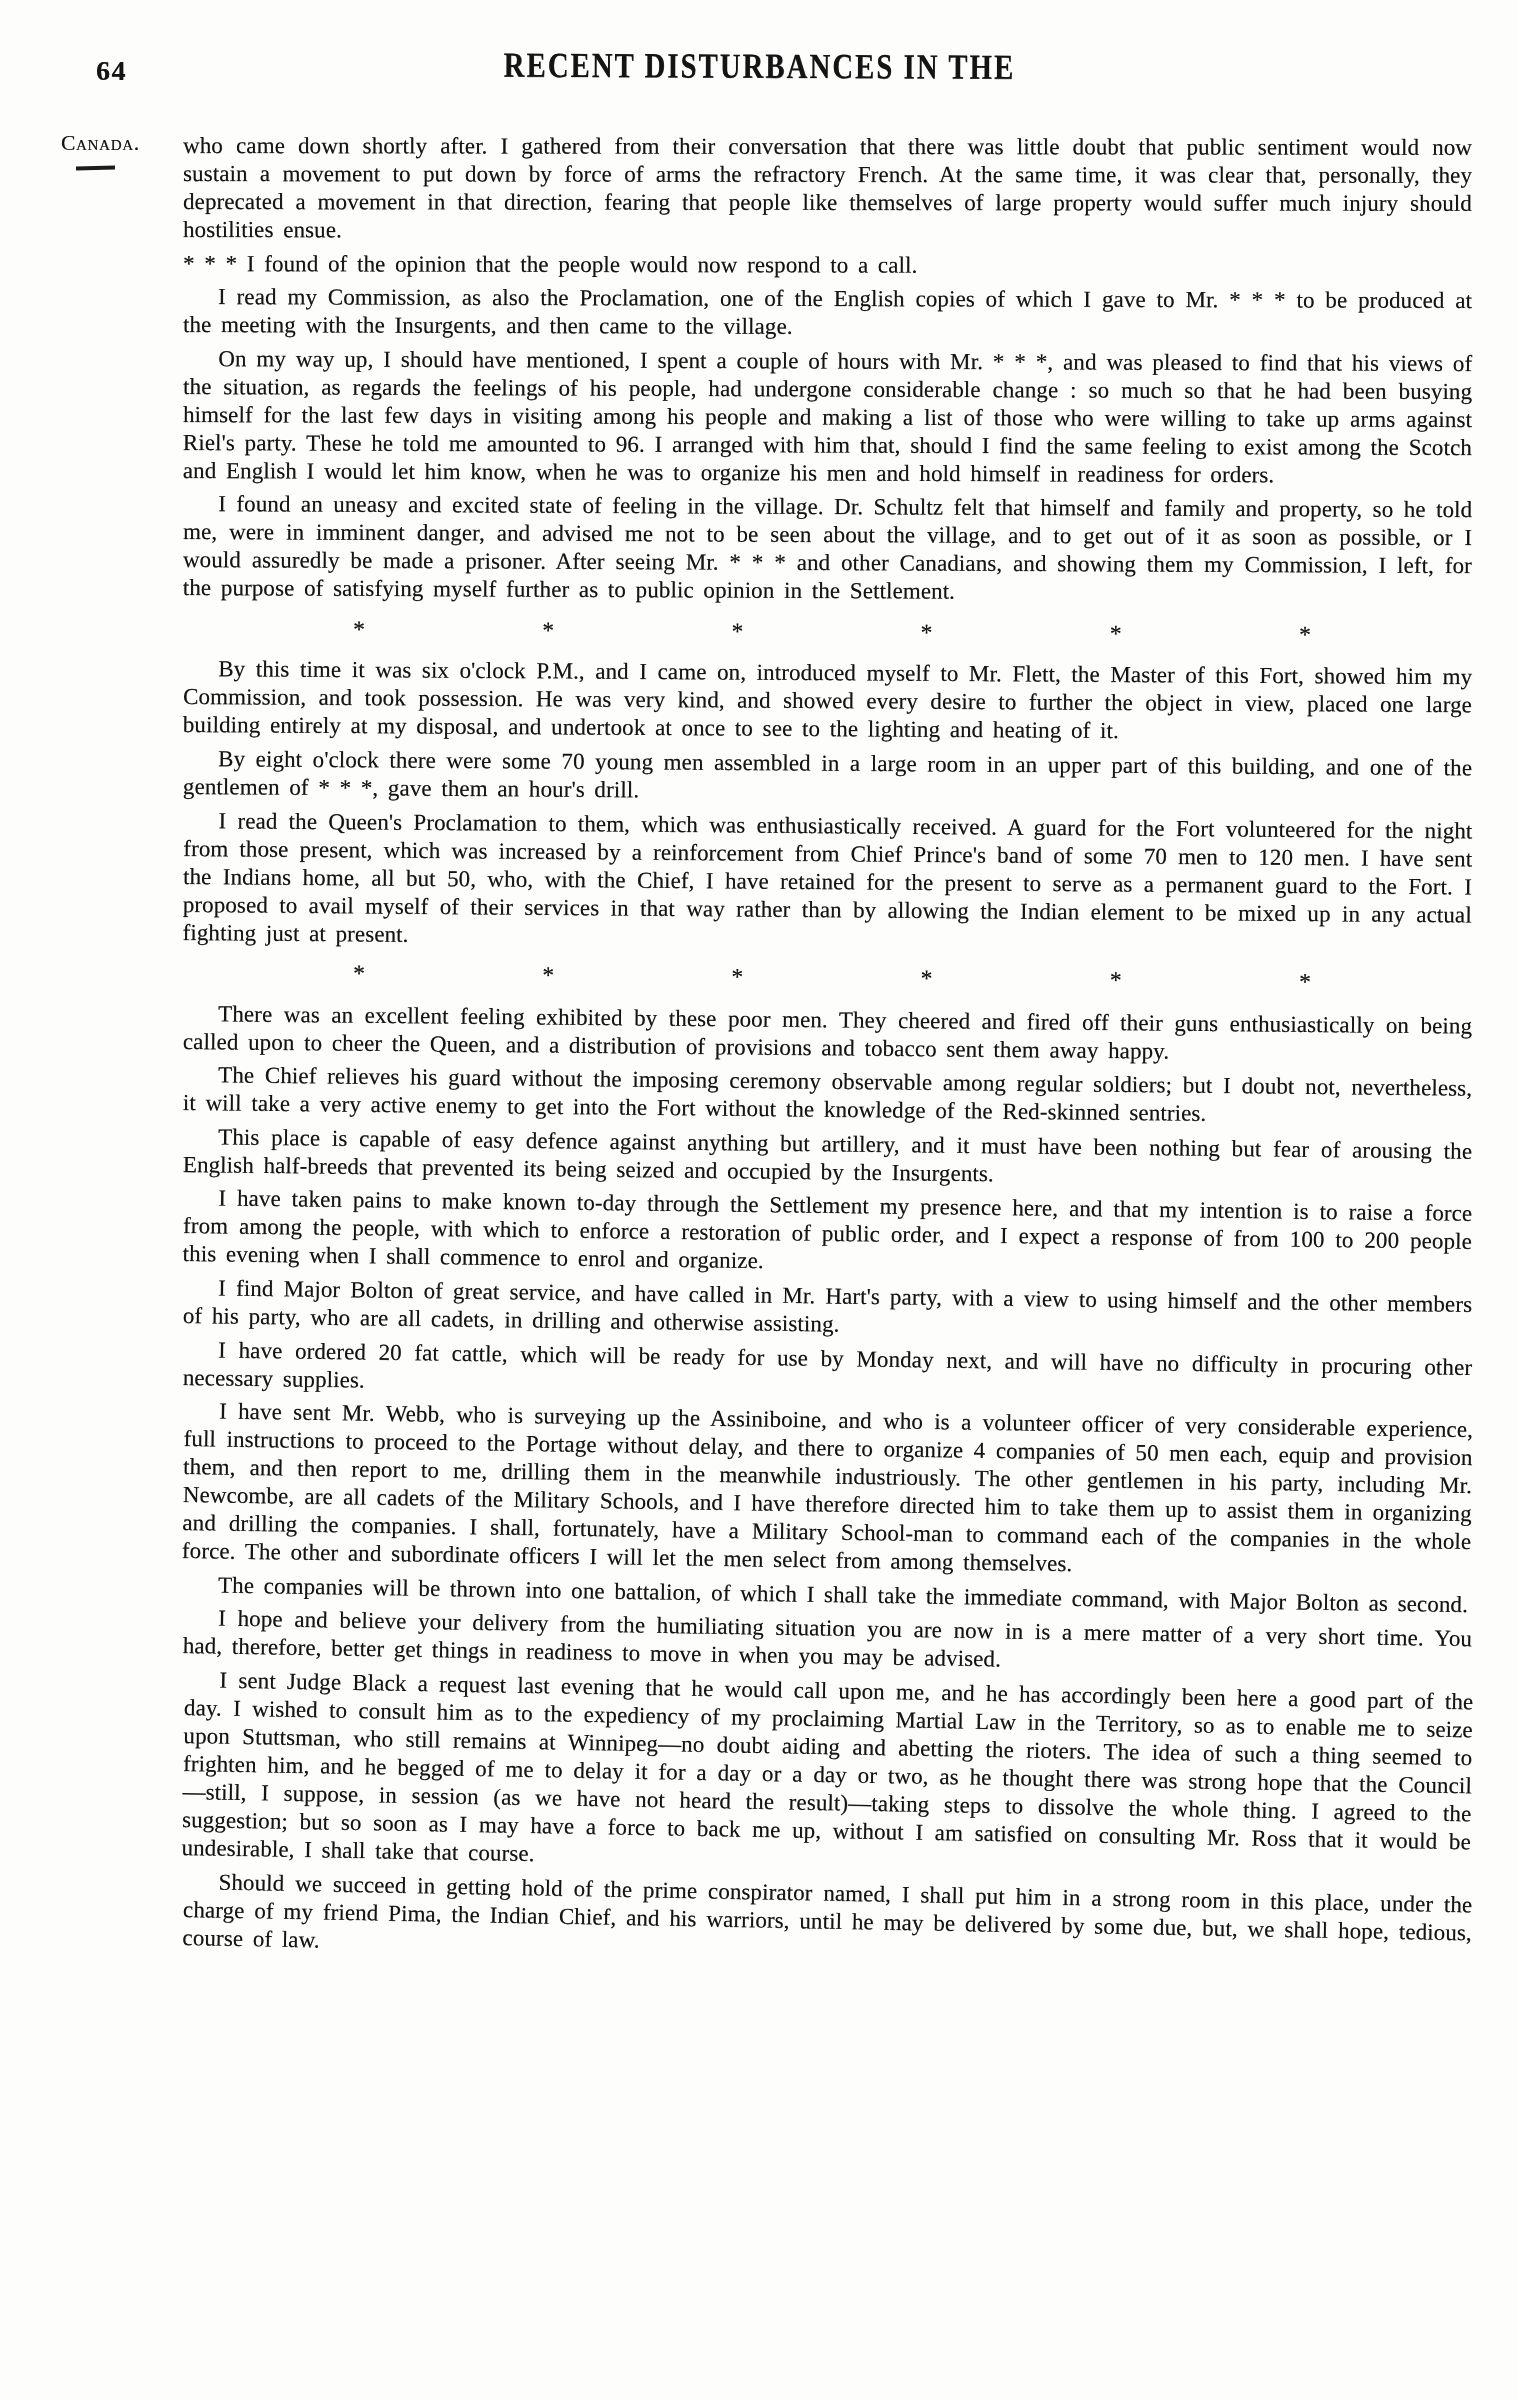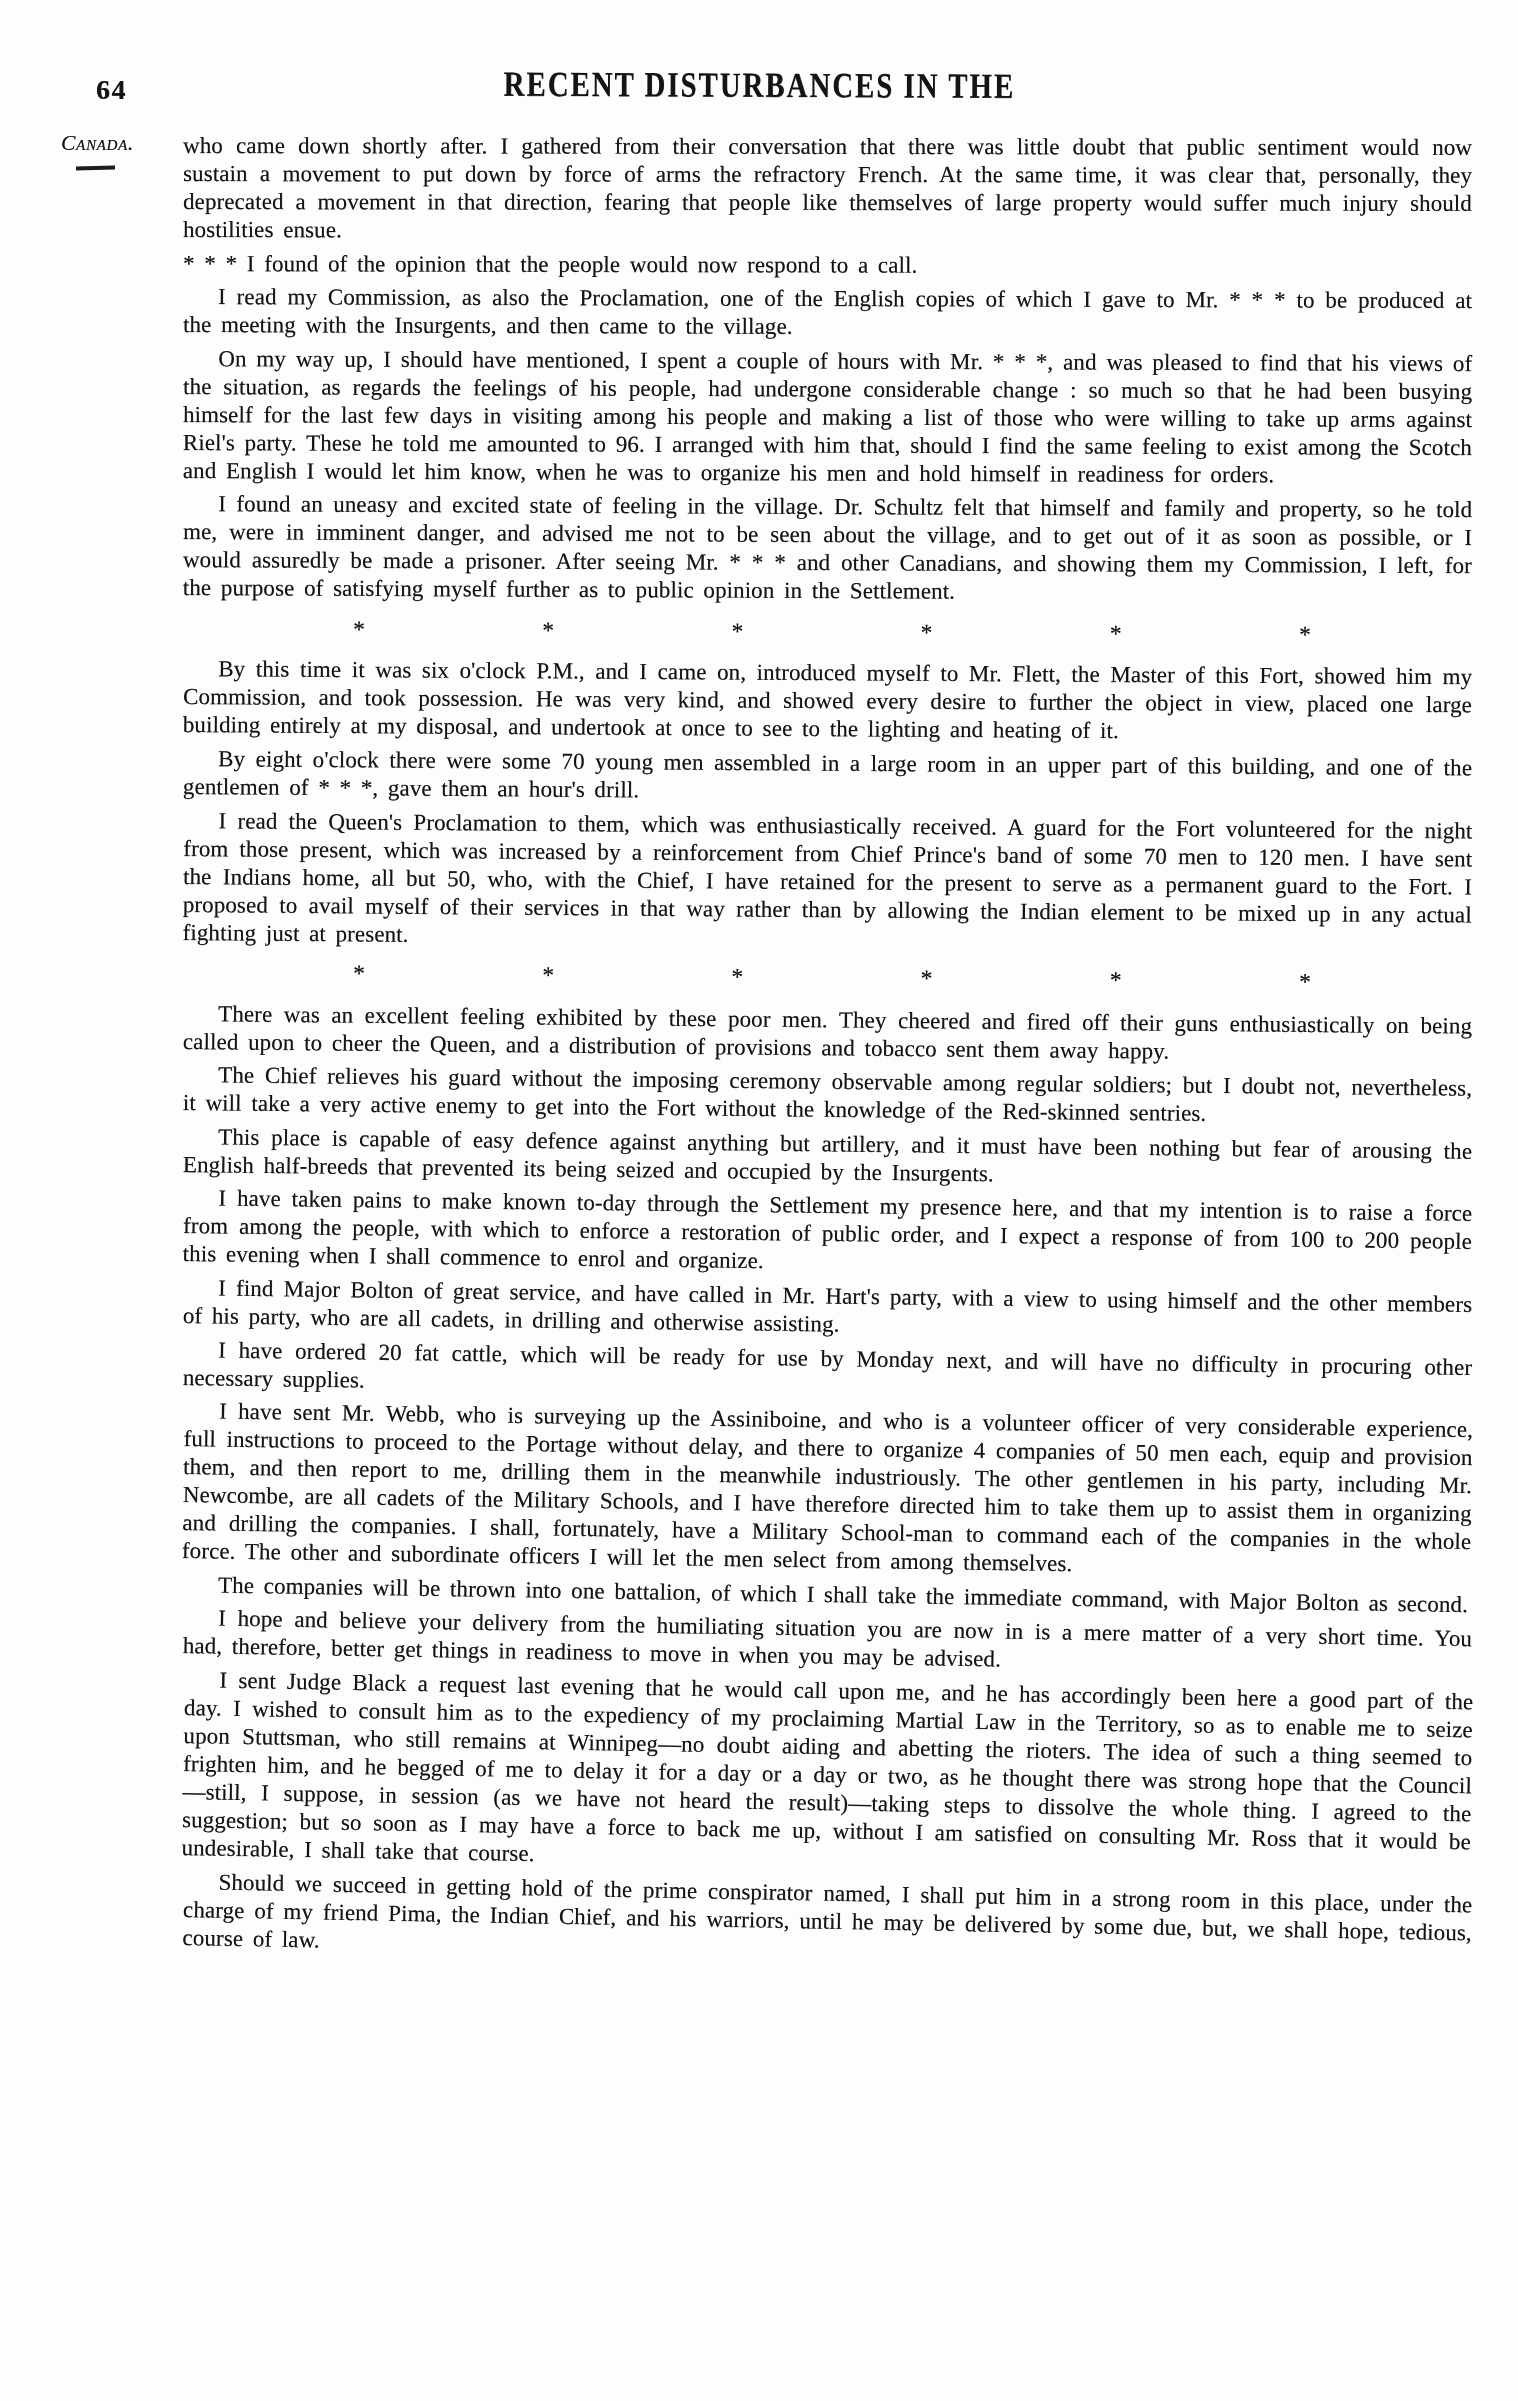--- a/index.html
+++ b/index.html
@@ -14,21 +14,21 @@
     background: #fdfdfc;
     overflow: hidden;
     font-family: "Liberation Serif", "DejaVu Serif", serif;
     color: #141414;
   }
   
   .running-head {
     position: absolute;
     left: 0;
     right: 0;
-    top: 68px;
+    top: 49px;
     text-align: center;
     white-space: nowrap;
   }
   .pagenum {
     position: absolute;
     left: 96px;
     top: 5.6px;
     font-size: 28px;
     font-weight: bold;
     letter-spacing: 1.4px;
@@ -49,21 +49,20 @@
     left: 61px;
     top: 131px;
     width: 104px;
     text-align: left;
   }
   .margin-word {
     font-variant-caps: small-caps;
     font-size: 21.5px;
     letter-spacing: 0.7px;
     text-shadow: 0.3px 0.3px 0 rgba(20,20,20,0.6);
-    font-style: italic;
   }
   .margin-rule {
     display: block;
     width: 39px;
     height: 3.5px;
     background: #1c1c1c;
     margin: 9.7px 0 0 15.3px;
     transform: rotate(-1.5deg);
   }
   

